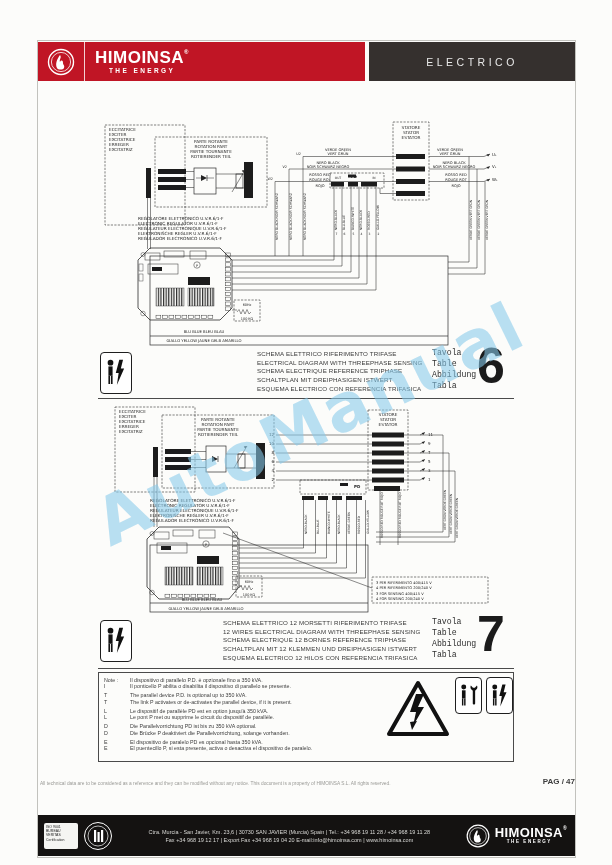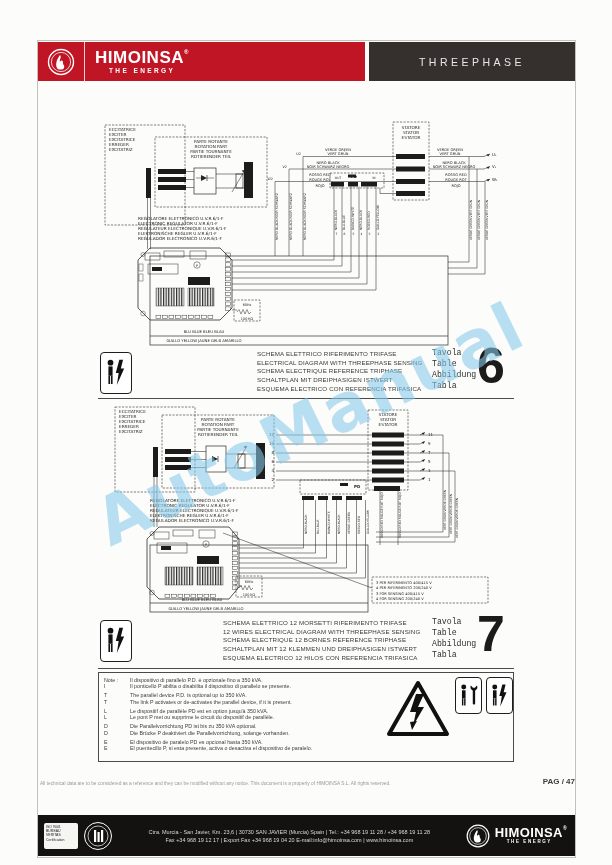--- a/index.html
+++ b/index.html
@@ -64,21 +64,21 @@
         <circle cx="15" cy="15" r="9.6" fill="none" stroke="#fff" stroke-width="0.8"></circle>
         <path d="M14,8c2,3-1,4,0,7c1-2,3-2,3,1c0,2,2,2,1,5c-1,2-6,2-7,0c-2-4,0-9,3-13z" fill="#fff"></path>
       </svg>
     </div>
     <div class="brand">
       <div class="brand-main"><span>HIMOINSA</span><span class="reg">®</span></div>
       <div class="brand-sub">THE ENERGY</div>
     </div>
   </div>
   <div class="abs hdr-dark">
-    <span>THREEPHASE</span>
+    <span>ELECTRICO</span>
   </div>
 
   <div class="abs watermark">AutoManual</div>
 
   <svg class="diag" style="left:98px;top:112px" width="420" height="236" viewBox="0 0 420 236">
     <defs>
       <pattern id="hz1" width="2.6" height="4" patternUnits="userSpaceOnUse">
           <rect width="1.2" height="4" fill="#2b2b2b"></rect>
         </pattern>
     </defs>

